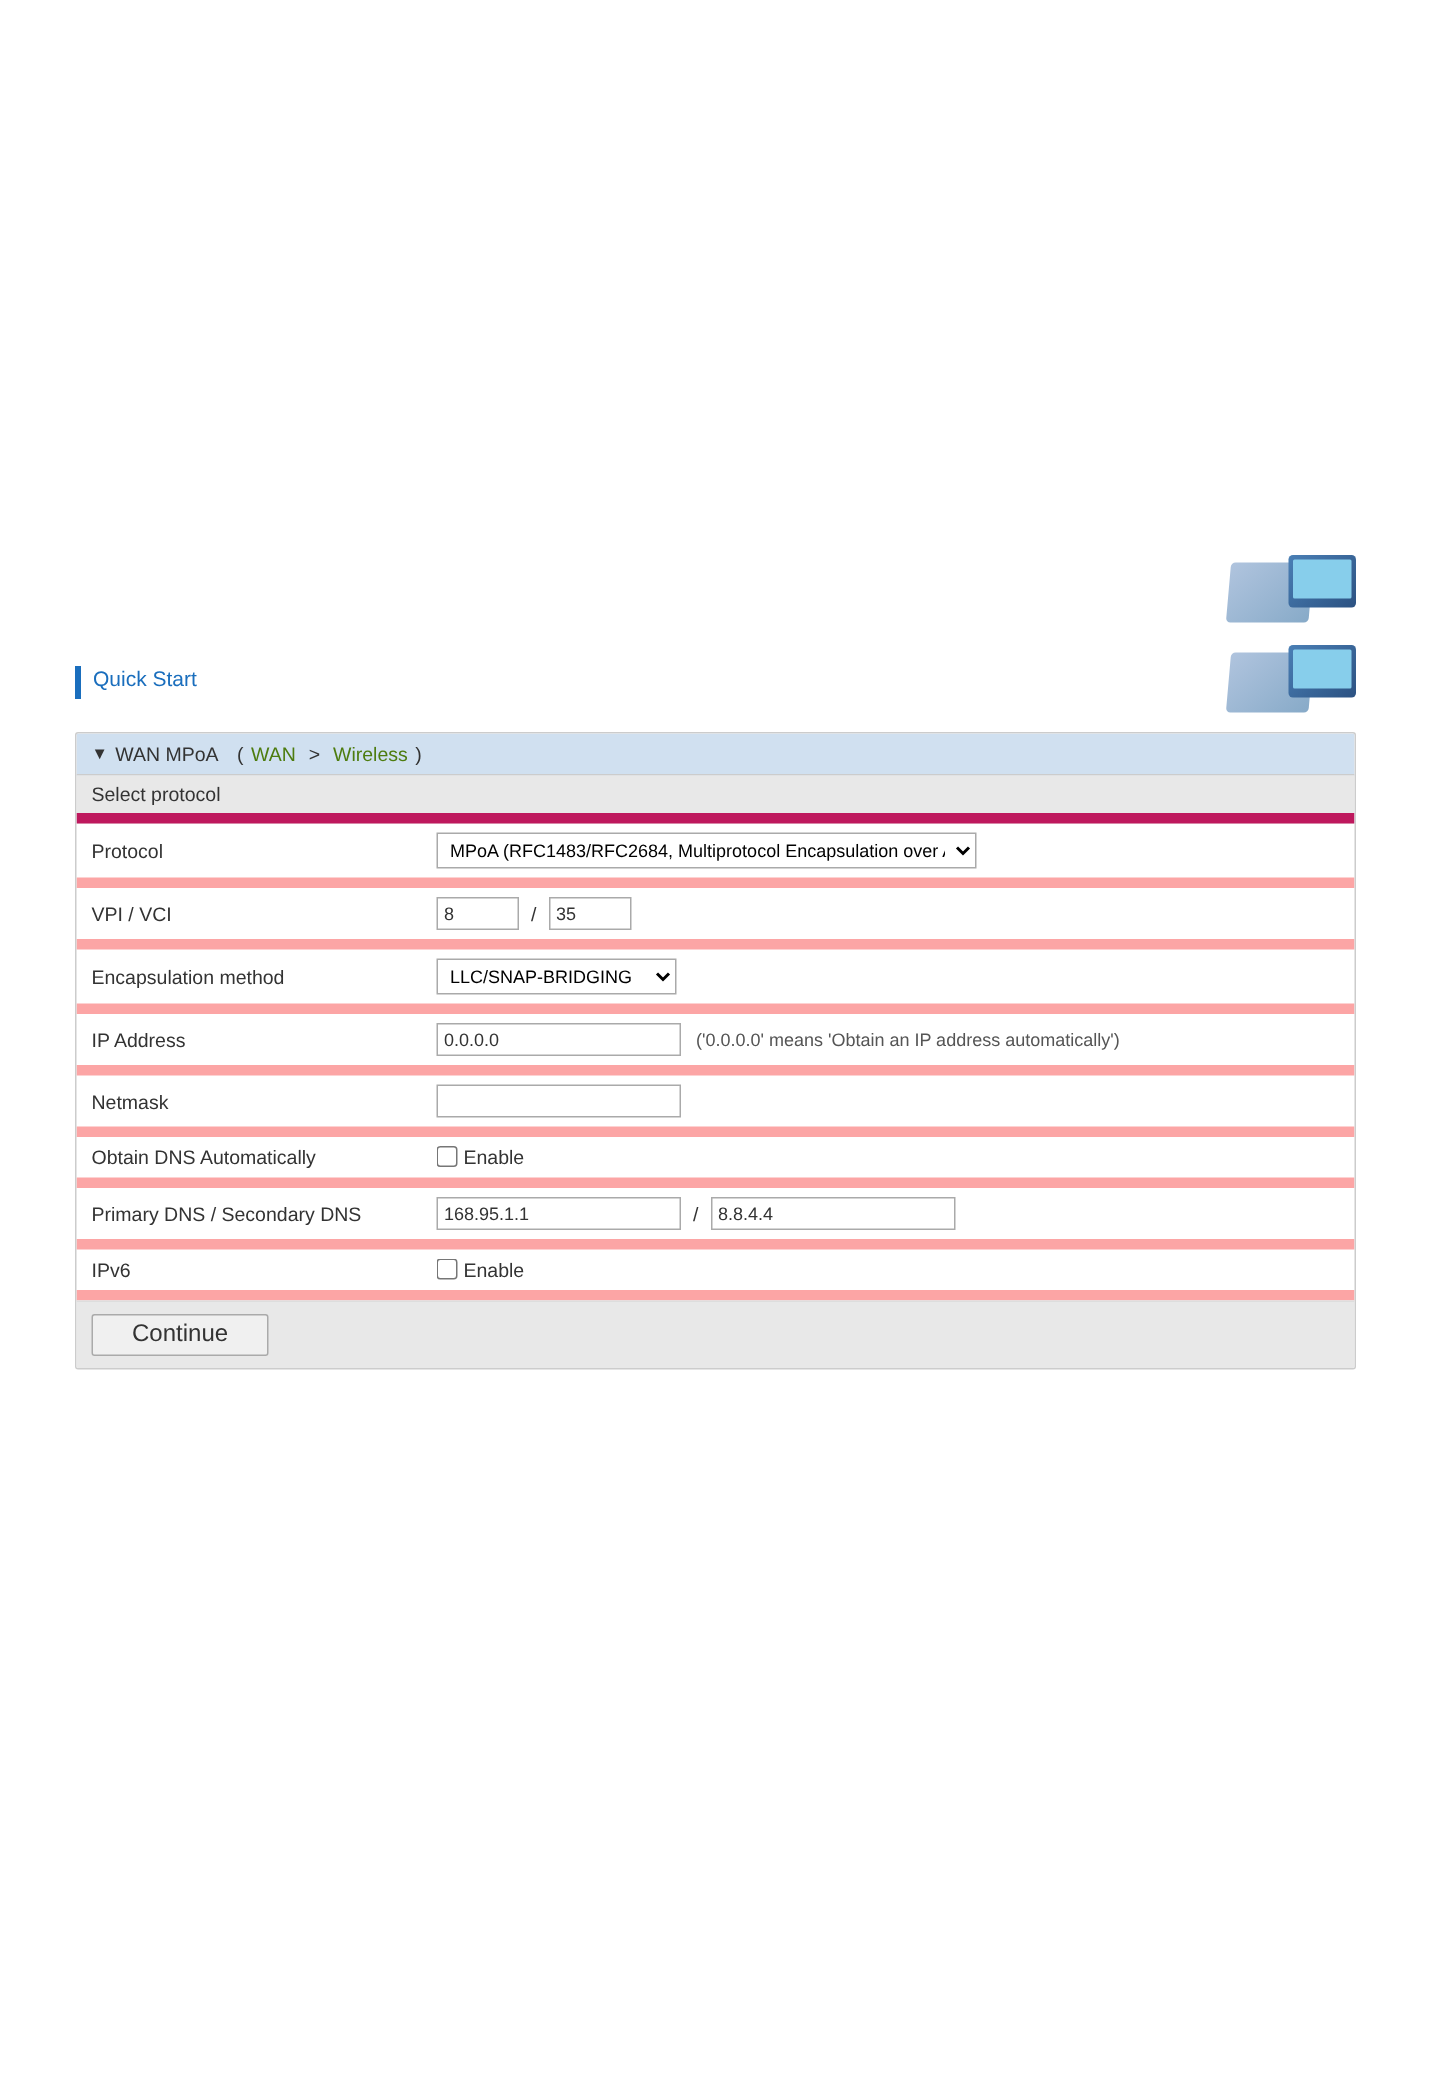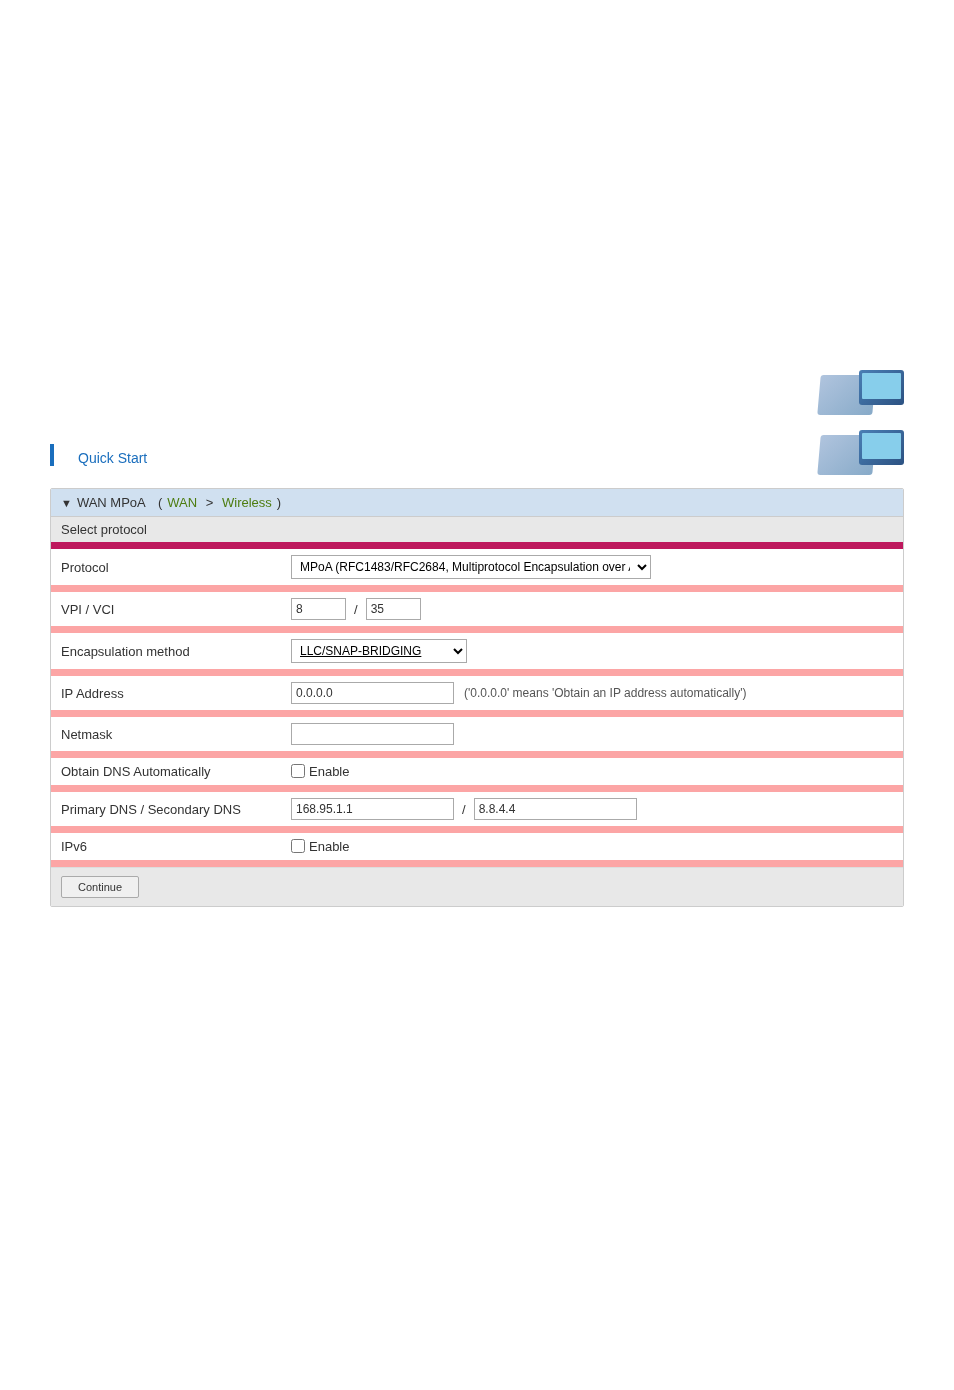--- a/index.html
+++ b/index.html
@@ -46,22 +46,22 @@
 
     .quick-start-header {
       display: flex;
       align-items: center;
       justify-content: space-between;
       margin-bottom: 8px;
     }
 
     .quick-start-title {
       display: flex;
-      align-items: flex-end;
-      gap: 24px;
+      align-items: flex-start;
+      gap: 8px;
     }
 
     .blue-bar {
       width: 4px;
       height: 22px;
       background: #1a6ebd;
       display: inline-block;
     }
 
     .quick-start-label {
@@ -200,22 +200,21 @@
       font-size: 12px;
       background: #fff;
       cursor: pointer;
     }
 
     .form-select-lg {
       width: 360px;
     }
 
     .form-select-sm {
-      width: 176px;
-      text-decoration: underline;
+      width: 160px;
     }
 
     .hint-text {
       color: #555;
       font-size: 12px;
       margin-left: 5px;
     }
 
     .separator-text {
       color: #333;
@@ -239,22 +238,22 @@
     
     .footer-row {
       background: #e8e8e8;
       padding: 8px 10px;
       border-top: 1px solid #ddd;
     }
 
     .continue-btn {
       background: #f0f0f0;
       border: 1px solid #aaa;
-      padding: 4px 16px;
-      font-size: 11px;
+      padding: 4px 26px;
+      font-size: 16px;
       cursor: pointer;
       color: #333;
       border-radius: 2px;
     }
   </style>
 </head>
 <body>
 
 <div class="page-wrapper">
 

